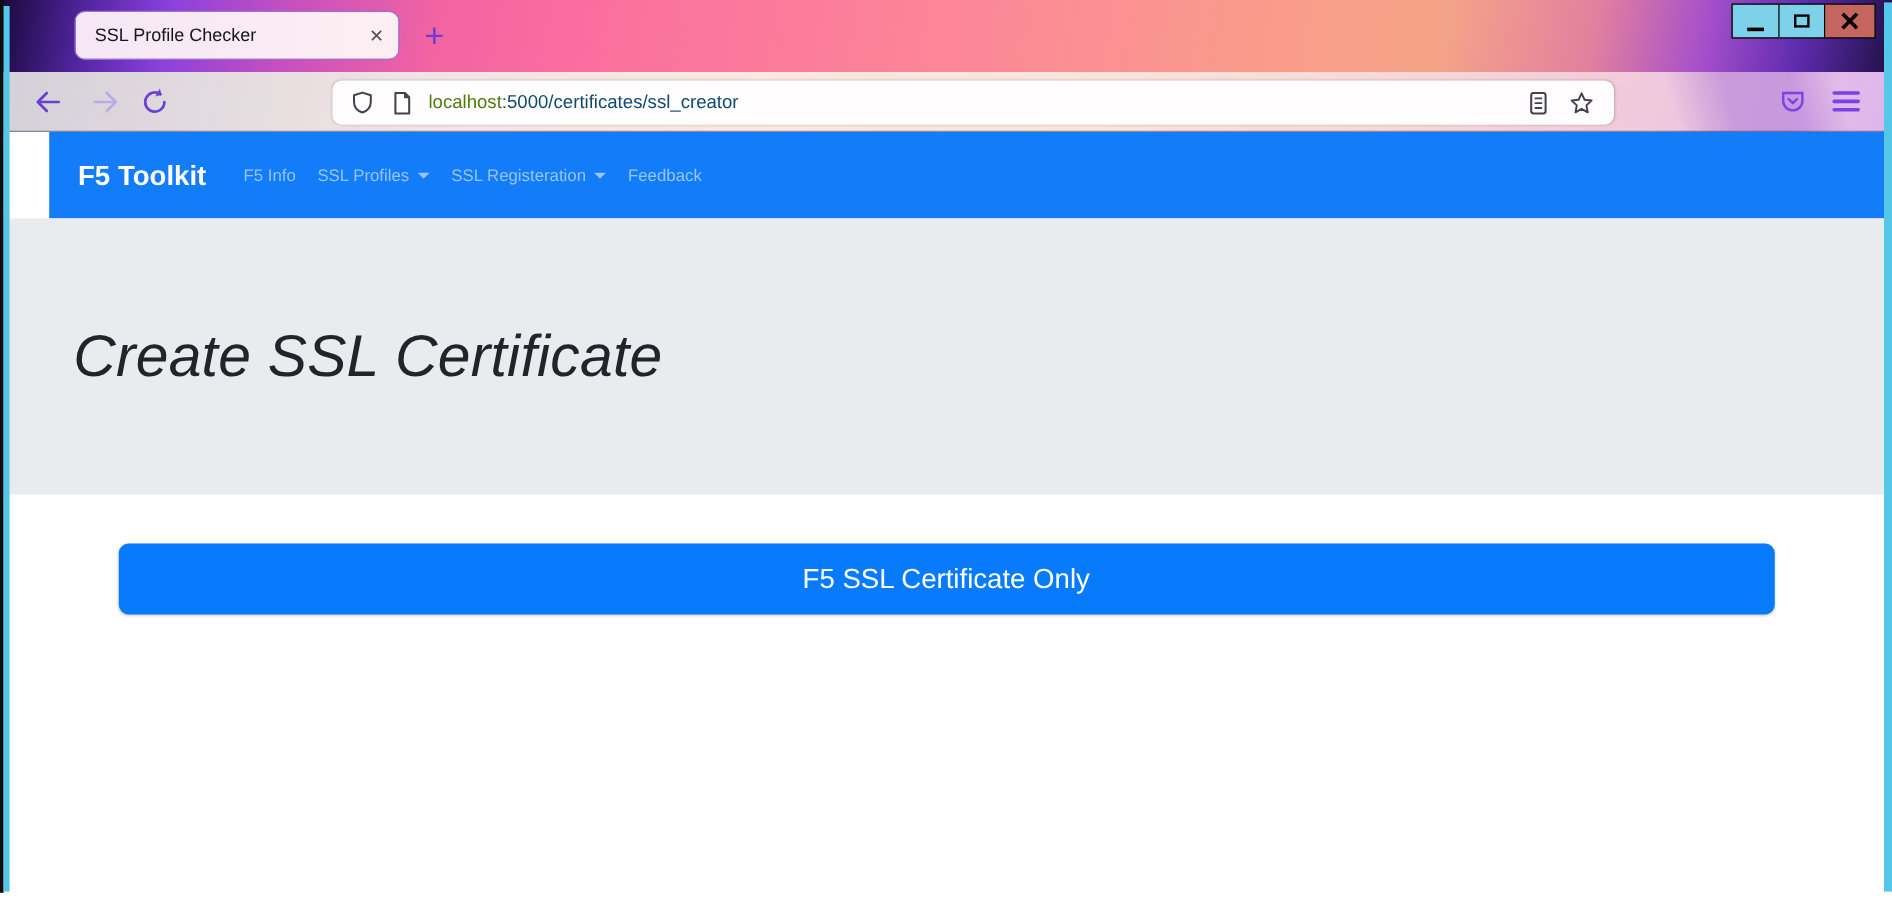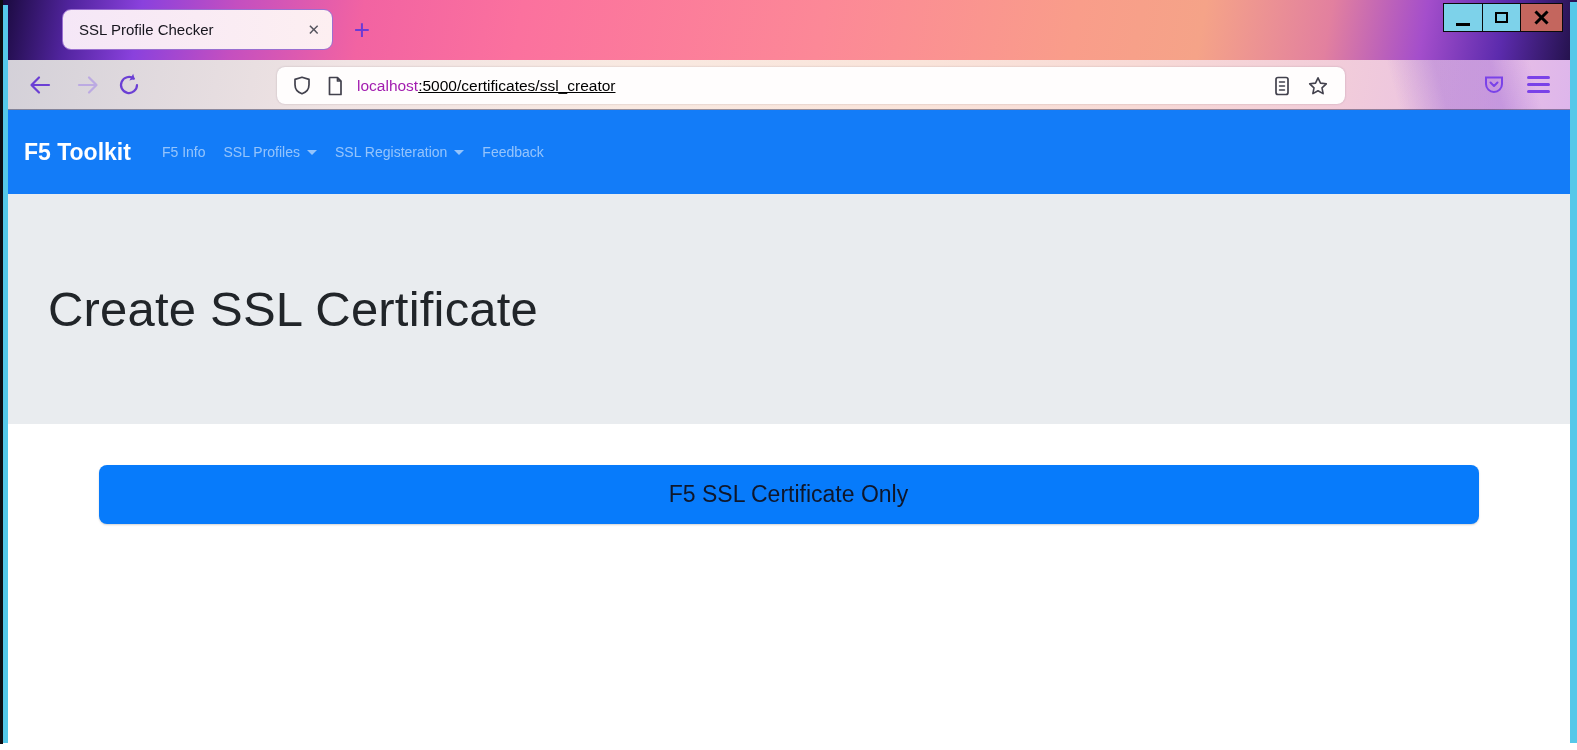--- a/index.html
+++ b/index.html
@@ -78,66 +78,66 @@
   .tb-back   { left:27px; }
   .tb-fwd    { left:75px; }
   .tb-reload { left:116px; }
   .urlbar {
     position:absolute; left:277px; top:7px; width:1068px; height:37px;
     background:#fffdfd; border-radius:8px;
     display:flex; align-items:center; padding:0 16px 0 14px;
     box-shadow:0 0 2px rgba(60,30,60,0.25);
   }
   .url-icon { width:22px; height:22px; margin-right:11px; flex:0 0 auto; }
-  .url-text { font-size:15.5px; color:#a21caf; white-space:nowrap; }
-  .url-rest { color:#000000;text-decoration:underline; }
+  .url-text { font-size:15.5px; color:#4d7c0f; white-space:nowrap; }
+  .url-rest { color:#0c4a6e; }
   .url-spacer { flex:1; }
   .url-action { width:22px; height:22px; margin-left:14px; flex:0 0 auto; }
   .pocket { position:absolute; left:1481px; top:12px; width:26px; height:26px; }
   .hamburger {
     position:absolute; left:1527px; top:16px;
     display:flex; flex-direction:column; gap:4.5px;
   }
   .hamburger i { display:block; width:23px; height:2.6px; background:#7a42e8; border-radius:2px; }
 
   
   .page { height:640px; background:#ffffff; }
   .navbar {
-    height:84px; background:#137cf8;
+    height:72px; background:#137cf8;
     display:flex; align-items:center;
-    padding:0 32px 0 24px; color:#fff;
+    padding:0 32px 0 24px; color:#fff;margin-left:41px;
   }
   .brand { font-size:23px; font-weight:700; color:#ffffff; margin-right:22px; text-decoration:none; }
   .nav-link {
     font-size:14px; color:rgba(255,255,255,0.55);
     padding:0 9px; text-decoration:none; white-space:nowrap;
   }
   .caret {
     display:inline-block; margin-left:7px; vertical-align:2px;
     border-left:5px solid transparent; border-right:5px solid transparent;
     border-top:5.5px solid rgba(255,255,255,0.55);
   }
   .nav-spacer { flex:1; }
   .nav-right { display:flex; }
   .nav-right .nav-link { padding:0 10px; }
 
   .jumbotron {
     height:230px; background:#e9ecef;
     display:flex; align-items:center; padding-left:48px;
   }
   .jumbotron h1 {
-    margin:0; font-size:49px; font-weight:300;
-    color:#212529; letter-spacing:0.2px;
+    margin:13px; font-size:49px; font-weight:300;
+    color:#212529; letter-spacing:0.2px;font-style:italic;
   }
 
   .btn-stack { width:1380px; margin:41px auto 0; }
   .big-btn {
     display:flex; align-items:center; justify-content:center;
     width:100%; height:59px; margin-bottom:11px;
-    background:#077bfb; color:#0f172a;
+    background:#077bfb; color:#ffffff;
     font-family:inherit; font-size:23px;
     border:none; border-radius:8px; cursor:pointer;
     box-shadow:0 1px 2px rgba(0,0,0,0.18);
   }
 </style>
 </head>
 <body>
 
 <div class="tabbar">
   <div class="tab">

